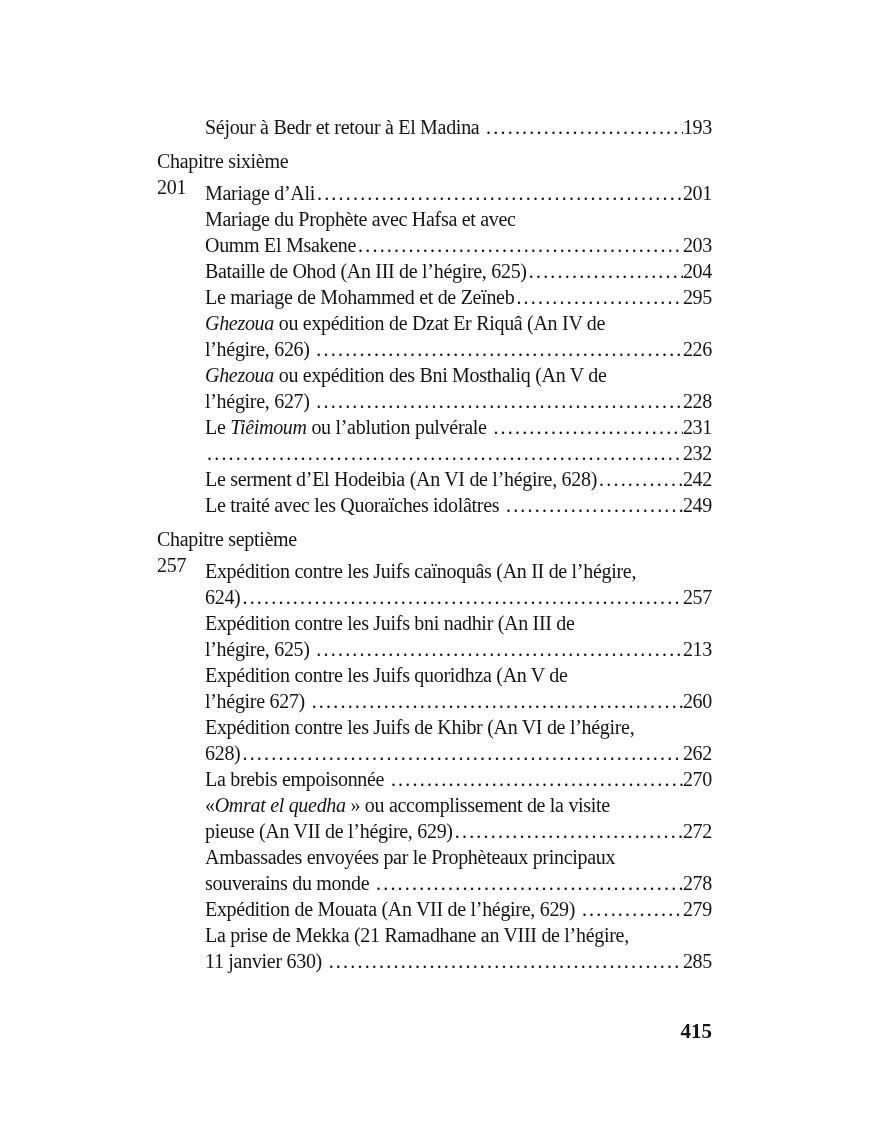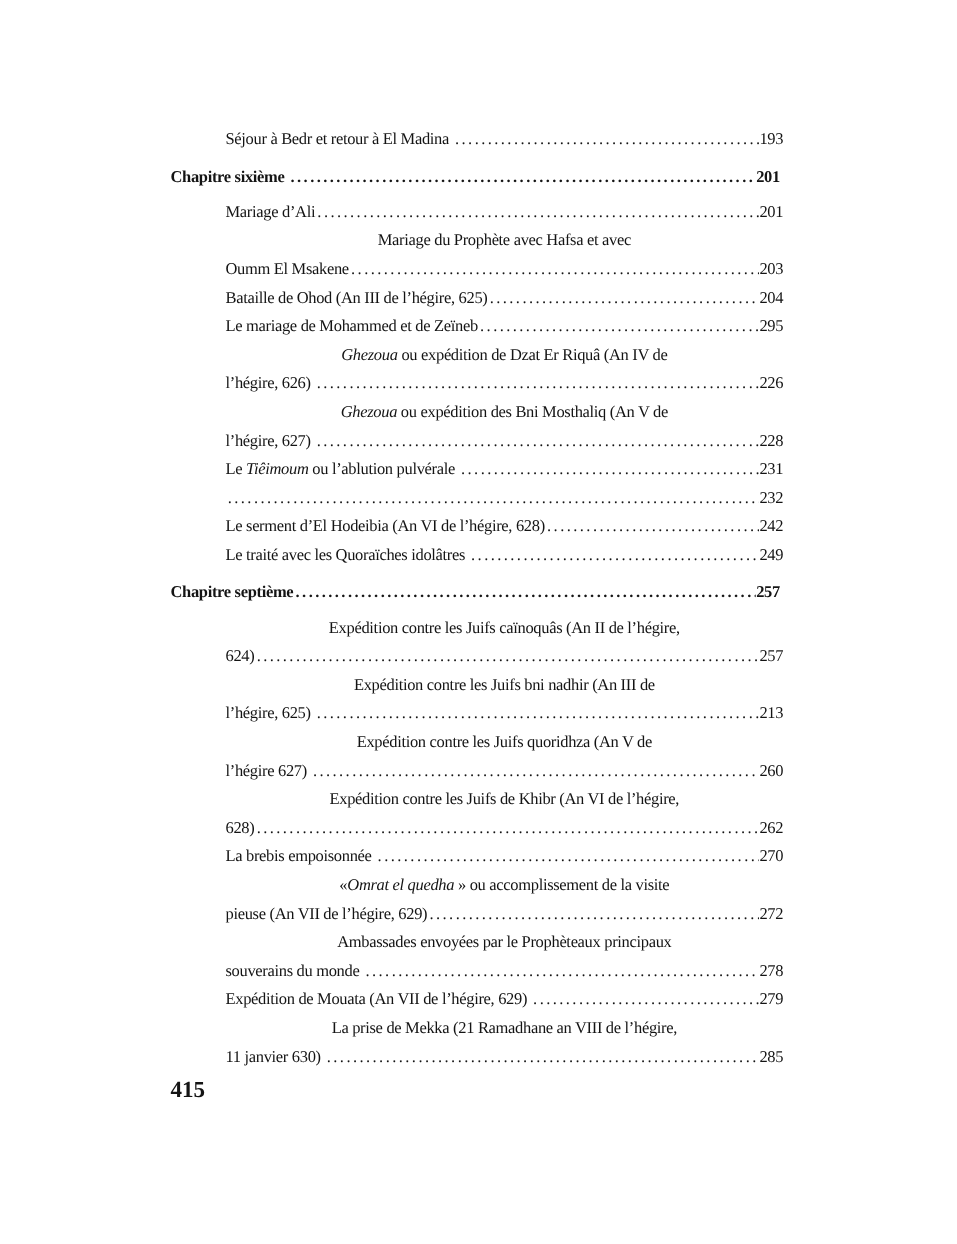--- a/index.html
+++ b/index.html
@@ -20,31 +20,31 @@
     position: absolute;
     left: 155px;
     top: 114px;
     width: 557px;
   }
   .toc-row {
     display: flex;
     align-items: baseline;
     height: 26px;
     line-height: 26px;
-    font-size: 15px;
+    font-size: 20px;
     letter-spacing: -0.3px;
     white-space: nowrap;
-    justify-content: center;
   }
   .toc-row.section {
     padding-left: 50px;
   }
   .toc-row.chapter {
-    font-weight: bold;
-    margin: 8px 3px 6px 0;
+    font-weight: normal;
+    margin: 8px 15px 6px 0;
+    flex-direction: column;
   }
   .entry-text {
     flex: 0 0 auto;
     white-space: pre;
   }
   .entry-text em {
     font-style: italic;
   }
   .leader-dots {
     flex: 1 1 0;
@@ -55,22 +55,23 @@
   }
   .leader-dots::after {
     content: "..................................................................................................................................";
   }
   .entry-page {
     flex: 0 0 auto;
   }
   .footer-pagenum {
     position: absolute;
     left: 155px;
-    top: 977px;
+    top: 1018px;
     width: 557px;
+    text-align: right;
     font-size: 21px;
     font-weight: bold;
     line-height: 26px;
   }
 </style>
 </head>
 <body>
 
 <div class="page">
   <div class="toc">

